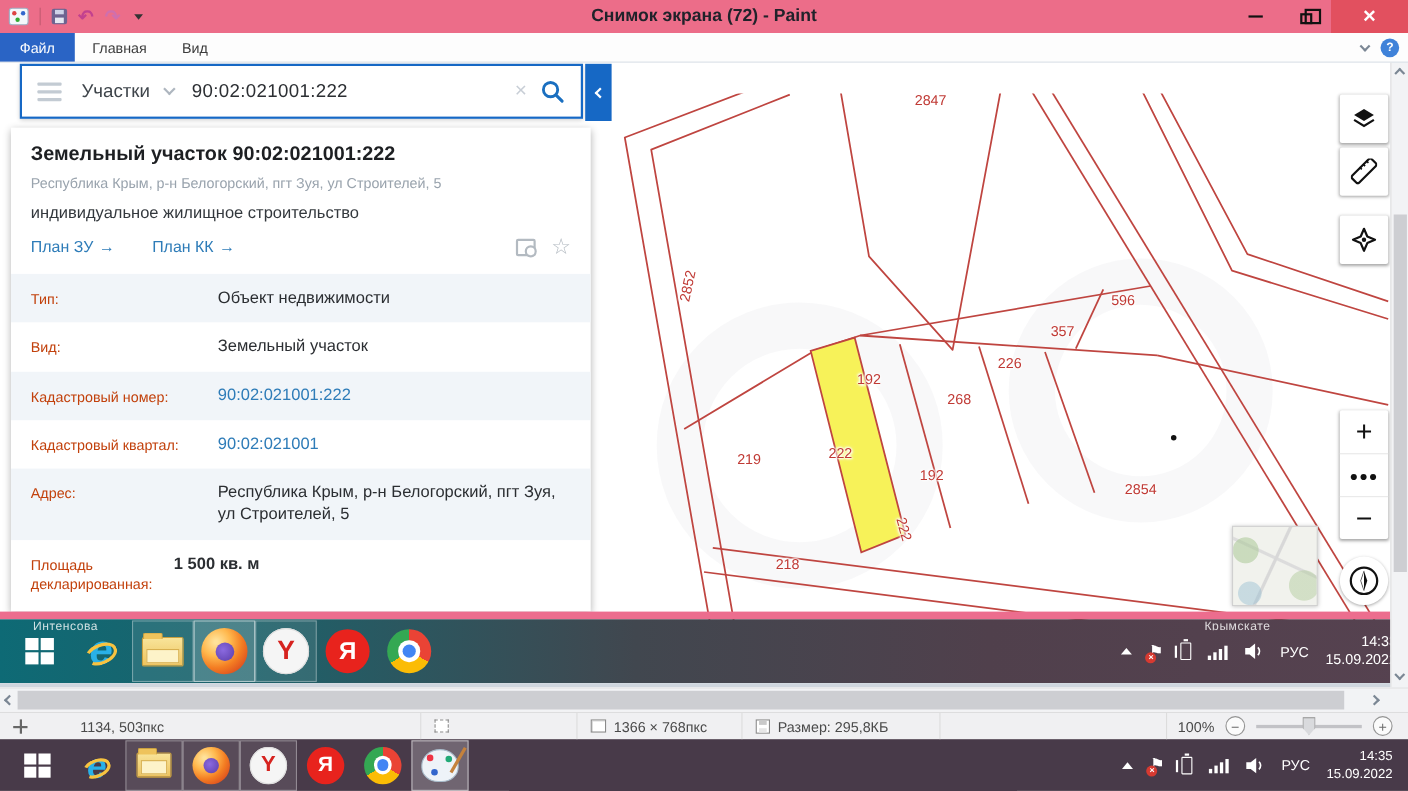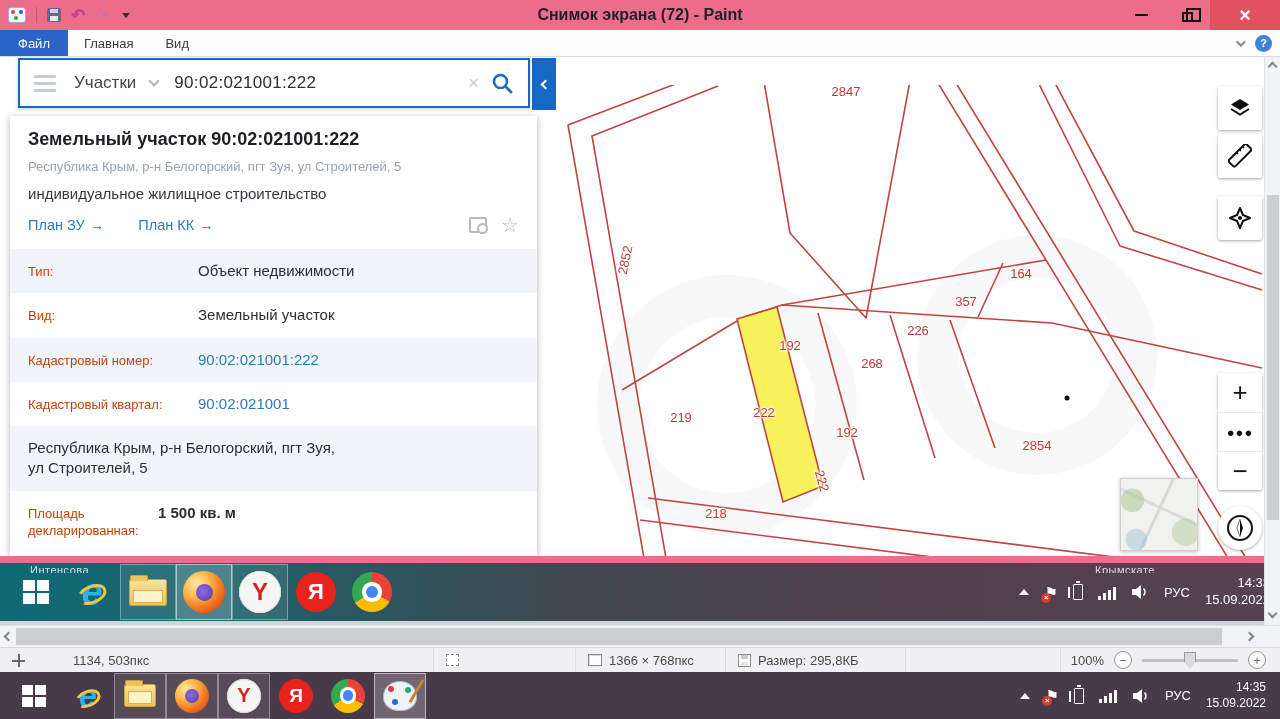--- a/index.html
+++ b/index.html
@@ -151,21 +151,21 @@
   .vthumb { position:absolute; left:2px; top:138px; width:12px; height:325px; background:#cdced2; }
   .varrow { position:absolute; left:4px; }
   .hscroll { position:relative; width:1280px; height:22px; background:#f2f3f5; border-top:1px solid #e3e3e3; }
   .hthumb { position:absolute; left:16px; top:2px; width:1206px; height:17px; background:#cdced2; }
   .harrow { position:absolute; top:7px; }
   .chev.up { transform:rotate(-135deg); } .chev.dn { transform:rotate(45deg); }
   .chev.lt { transform:rotate(135deg); } .chev.rt { transform:rotate(-45deg); }
 
   .statusbar { display:flex; align-items:center; height:25px; background:#f0f0f2; border-top:1px solid #d9d9d9; font-size:13px; color:#4a4a4a; }
   .ssec { display:flex; align-items:center; gap:7px; height:100%; border-right:1px solid #dcdcdc; padding-left:12px; }
-  .s1 { width:434px;gap:48px; } .s2 { width:142px; } .s3 { width:150px; } .s4 { width:180px; }
+  .s1 { width:383px;gap:48px; } .s2 { width:142px; } .s3 { width:150px; } .s4 { width:180px; }
   .sfill { flex:1; height:100%; border-right:1px solid #dcdcdc; }
   .szoom { display:flex; align-items:center; gap:10px; padding:0 14px 0 10px; }
   .ic-move { position:relative; width:13px; height:13px; }
   .ic-move:before,.ic-move:after { content:''; position:absolute; background:#666; }
   .ic-move:before { left:6px; top:0; width:2px; height:13px; } .ic-move:after { left:0; top:6px; width:13px; height:2px; }
   .ic-sel { width:13px; height:12px; border:1px dashed #8a8a8a; background:#fff; }
   .ic-canvas { width:14px; height:12px; border:1px solid #8a8a8a; background:#fff; box-shadow:inset 1px 1px 0 #d9d9d9; }
   .ic-file { position:relative; width:13px; height:13px; border:1px solid #8a8a8a; background:#fff; }
   .ic-file:before { content:''; position:absolute; left:2px; top:0; width:7px; height:4px; background:#c9c9c9; }
   .ic-file:after { content:''; position:absolute; left:2px; bottom:0; width:7px; height:4px; background:#e6e6e6; }
@@ -241,21 +241,21 @@
           <path d="M 281,228 L 327,395"></path>
           <path d="M 353,230 L 398,373"></path>
           <path d="M 413,235 L 458,363"></path>
         </g>
         <polygon id="hl-parcel" points="200,234 240,222 286,401 246,417" fill="#f7f259" stroke="var(--mapline)" stroke-width="1.6"></polygon>
         <circle id="map-dot" r="2.5" fill="#111" cx="530" cy="313"></circle>
       </svg>
       <div id="map-labels">
           <span class="maplabel" style="left: 309px; top: 6px; transform: translate(-50%, -50%) rotate(0deg);">2847</span>
           <span class="maplabel" style="left: 88px; top: 175px; transform: translate(-50%, -50%) rotate(-78deg);">2852</span>
-          <span class="maplabel" style="left: 484px; top: 188px; transform: translate(-50%, -50%) rotate(0deg);">164</span>
+          <span class="maplabel" style="left: 484px; top: 188px; transform: translate(-50%, -50%) rotate(0deg);">596</span>
           <span class="maplabel" style="left: 429px; top: 216px; transform: translate(-50%, -50%) rotate(0deg);">357</span>
           <span class="maplabel" style="left: 381px; top: 245px; transform: translate(-50%, -50%) rotate(0deg);">226</span>
           <span class="maplabel" style="left: 335px; top: 278px; transform: translate(-50%, -50%) rotate(0deg);">268</span>
           <span class="maplabel" style="left: 253px; top: 260px; transform: translate(-50%, -50%) rotate(0deg);">192</span>
           <span class="maplabel" style="left: 144px; top: 332px; transform: translate(-50%, -50%) rotate(0deg);">219</span>
           <span class="maplabel" style="left: 227px; top: 327px; transform: translate(-50%, -50%) rotate(0deg);">222</span>
           <span class="maplabel" style="left: 310px; top: 347px; transform: translate(-50%, -50%) rotate(0deg);">192</span>
           <span class="maplabel" style="left: 500px; top: 360px; transform: translate(-50%, -50%) rotate(0deg);">2854</span>
           <span class="maplabel" style="left: 179px; top: 428px; transform: translate(-50%, -50%) rotate(0deg);">218</span>
           <span class="maplabel" style="left: 285px; top: 396px; transform: translate(-50%, -50%) rotate(74deg);">222</span>
@@ -343,20 +343,21 @@
       </div>
       <div class="irow alt">
         <span class="ilabel">Кадастровый номер:</span>
           <span class="ival link">90:02:021001:222</span>
       </div>
       <div class="irow">
         <span class="ilabel">Кадастровый квартал:</span>
           <span class="ival link">90:02:021001</span>
       </div>
       <div class="irow alt">
+        <span class="ilabel">Адрес:</span>
           <span class="ival" style="max-width:320px;">Республика Крым, р-н Белогорский, пгт Зуя, ул Строителей, 5</span>
       </div>
       <div class="irow">
         <span class="ilabel" style="max-width:130px;">Площадь декларированная:</span>
           <span class="ival bold">1 500 кв. м</span>
       </div>
     </div>
 
     <div class="pink-strip"></div>
 

